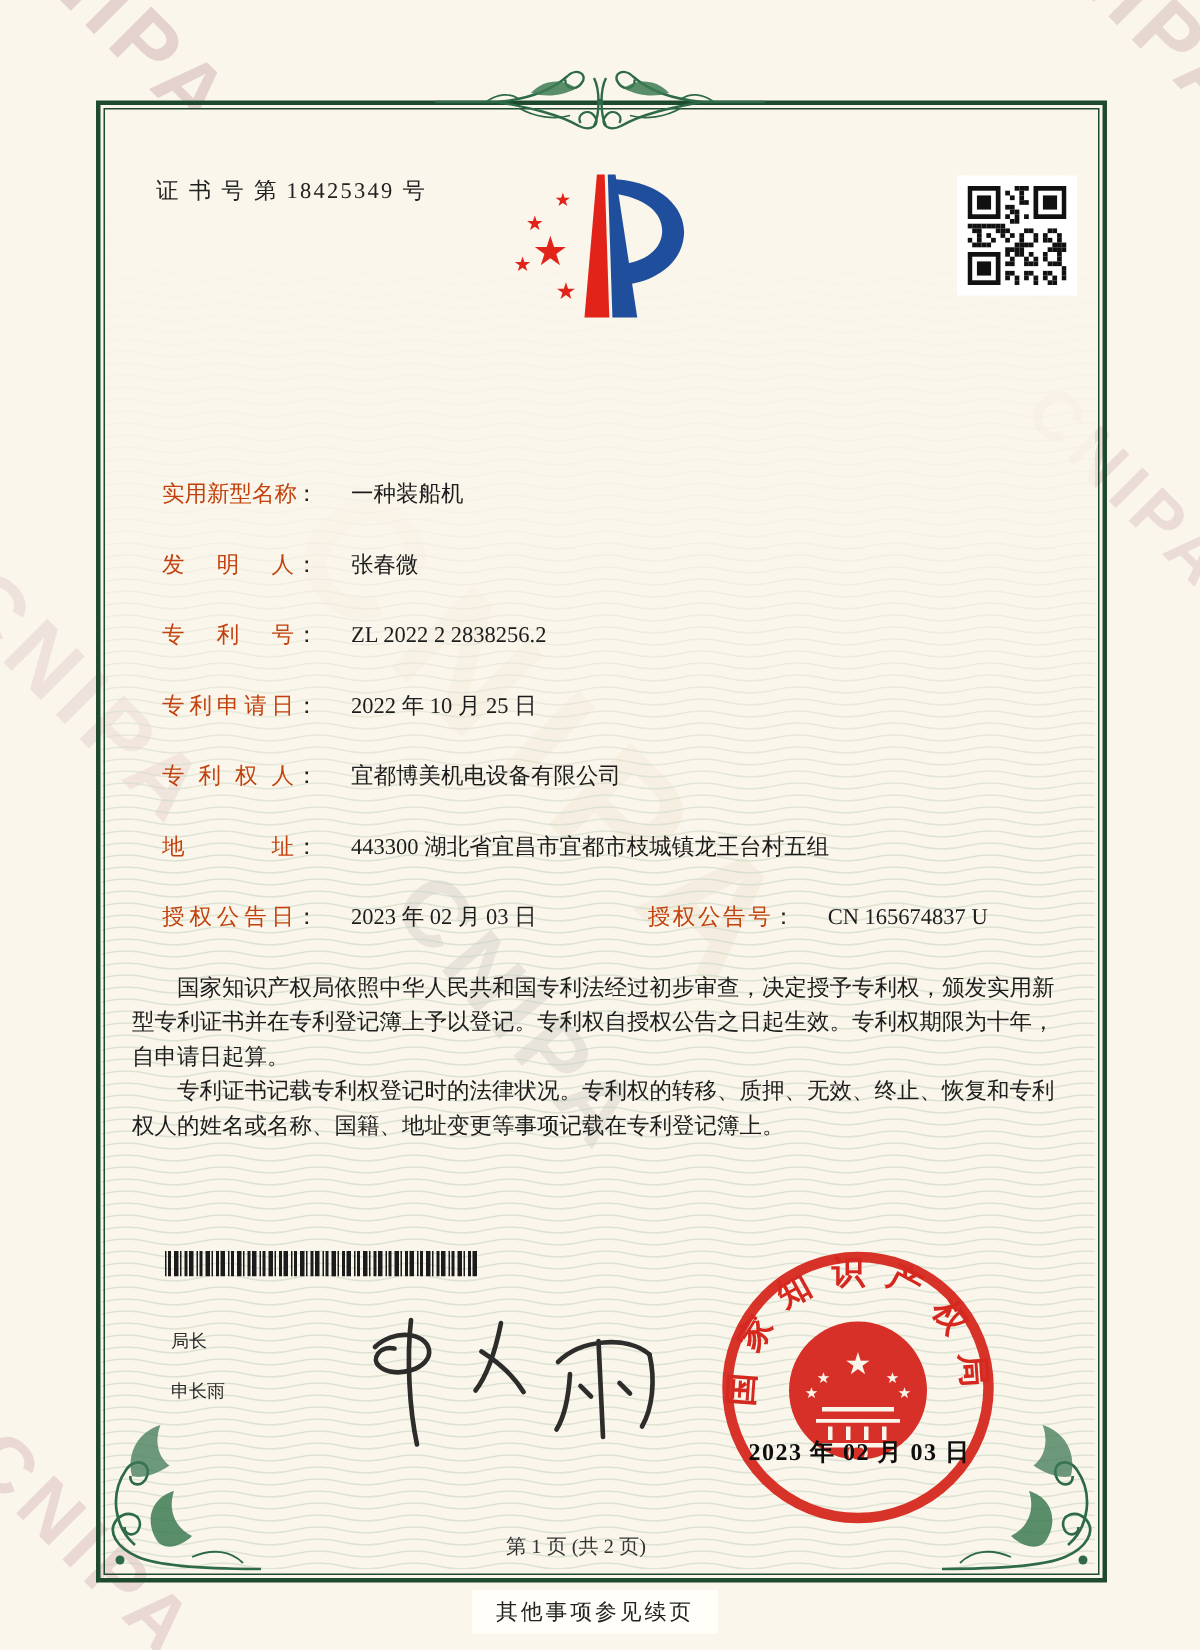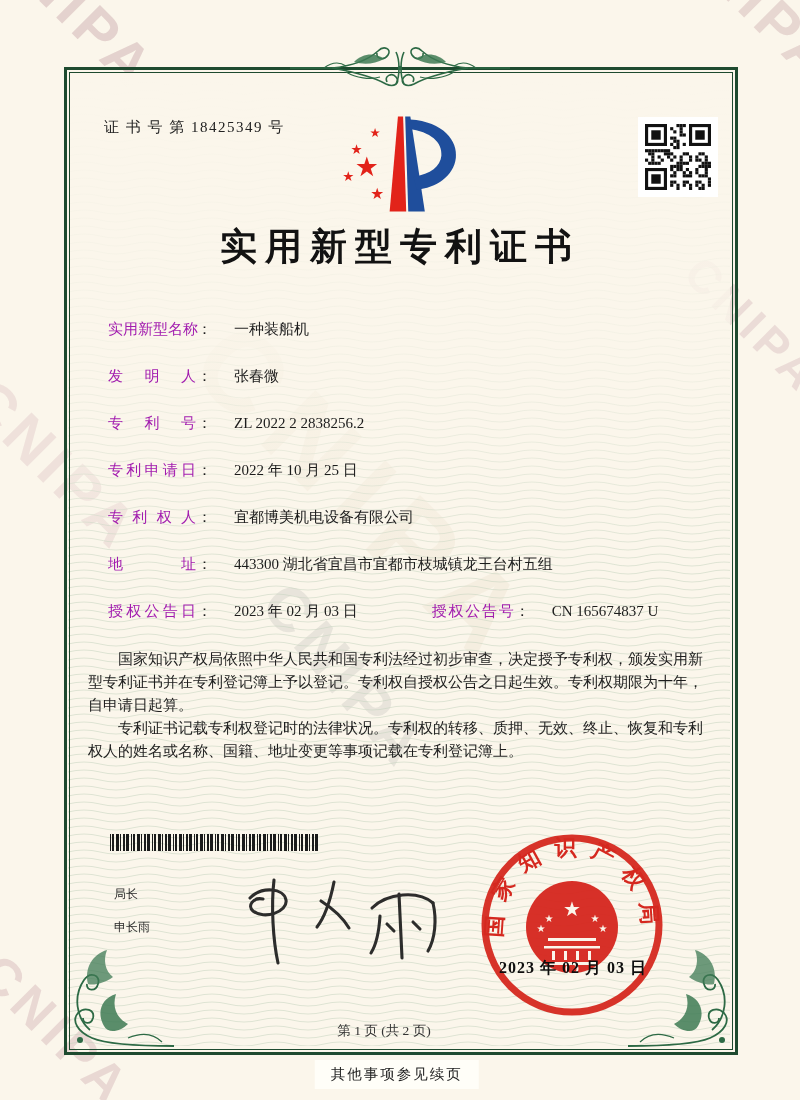--- a/index.html
+++ b/index.html
@@ -28,21 +28,21 @@
   
   .content{position:absolute;inset:0;z-index:4;}
   .certno{position:absolute;left:104px;top:118px;font-size:15px;letter-spacing:1.5px;color:#222;}
   .logo{position:absolute;left:340px;top:112px;}
   .qr{position:absolute;left:638px;top:117px;width:80px;height:80px;background:#fff;}
   .qr svg{position:absolute;left:7px;top:7px;}
   .title{position:absolute;left:0;top:222px;width:100%;text-align:center;font-size:37px;font-weight:bold;
          letter-spacing:8px;color:#121212;}
   .fields{position:absolute;left:108px;top:320px;width:560px;font-size:15px;}
   .frow{display:flex;align-items:baseline;height:26px;margin-bottom:21px;white-space:nowrap;}
-  .flabel{display:inline-block;width:88px;text-align:justify;text-align-last:justify;color:#a21caf;}
+  .flabel{display:inline-block;width:88px;text-align:justify;text-align-last:justify;color:#c2410c;}
   .fcolon{margin:0 2px 0 1px;}
   .fvalue{margin-left:20px;color:#1c1c1c;}
   .fpair2{margin-left:26px;display:flex;align-items:baseline;}
   .fpair2 .flabel{width:82px;margin-left:48px;}
   .paras{position:absolute;left:88px;top:648px;width:628px;font-size:15px;line-height:23px;color:#1d1d1d;}
   .paras p{margin:0;text-indent:2em;}
   .barcode{position:absolute;left:110px;top:834px;}
   .officer{position:absolute;left:114px;top:886px;font-family:"Liberation Sans","DejaVu Sans",sans-serif;
            font-size:12px;color:#2a2a2a;}
   .officer .name{margin-top:16px;}
@@ -249,21 +249,20 @@
           <rect x="6" y="6" width="9" height="9" fill="#111"></rect>
           <rect x="42" y="0" width="21" height="21" fill="#111"></rect>
           <rect x="45" y="3" width="15" height="15" fill="#fff"></rect>
           <rect x="48" y="6" width="9" height="9" fill="#111"></rect>
           <rect x="0" y="42" width="21" height="21" fill="#111"></rect>
           <rect x="3" y="45" width="15" height="15" fill="#fff"></rect>
           <rect x="6" y="48" width="9" height="9" fill="#111"></rect>
         </svg>
     </div>
 
-    <div class="title">实用新型专利证书</div>
 
     <div class="fields">
       <div class="frow">
         <span class="flabel">实用新型名称</span>
           <span class="fcolon">：</span>
         <span class="fvalue">一种装船机</span>
       </div>
       <div class="frow">
         <span class="flabel">发明人</span>
           <span class="fcolon">：</span>

